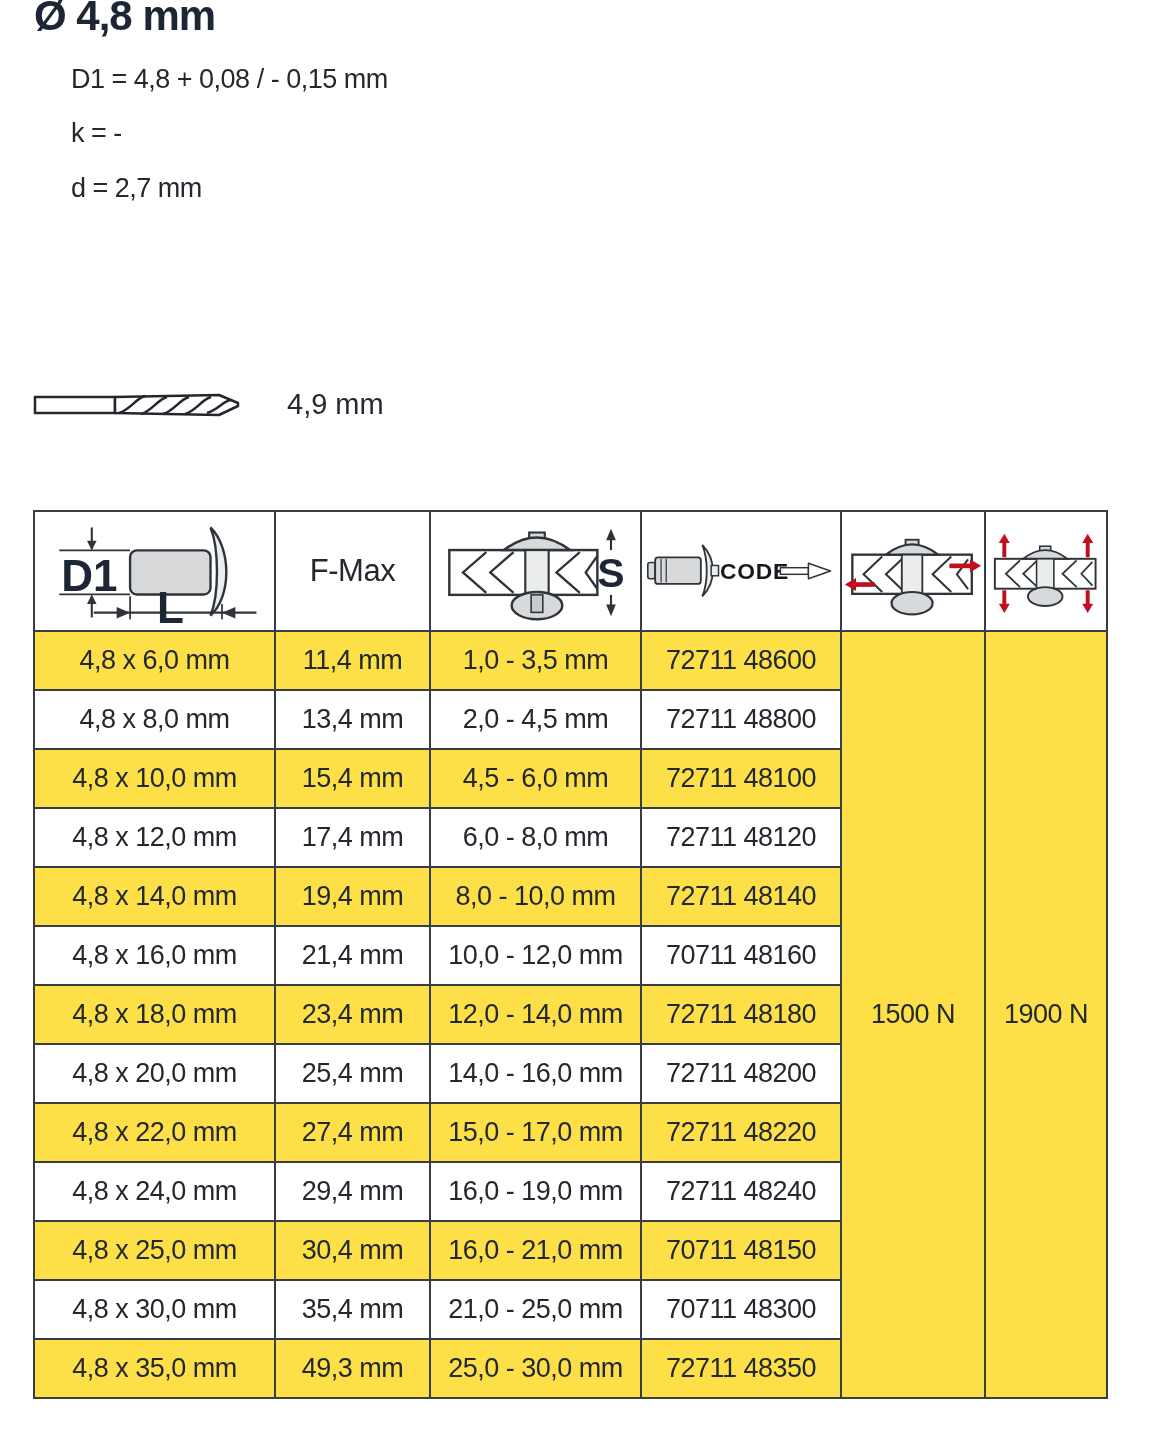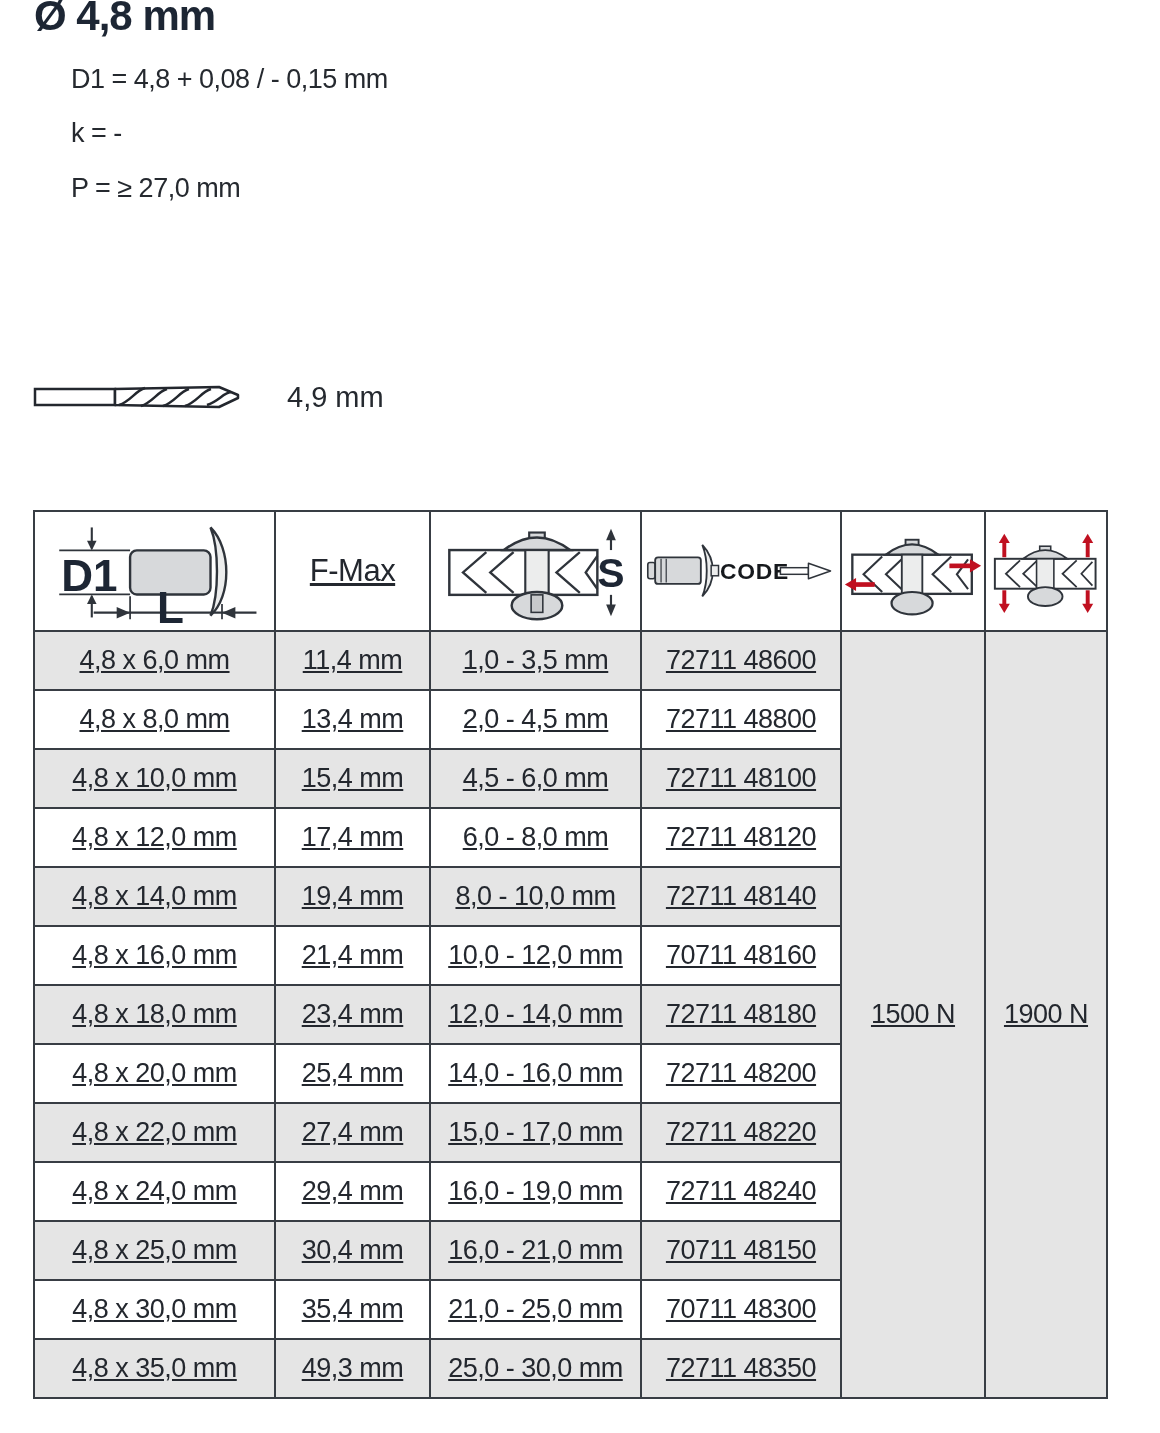--- a/index.html
+++ b/index.html
@@ -12,52 +12,52 @@
     position:absolute; left:34px; top:-8px;
     font-size:42px; font-weight:bold; color:#1d2634; letter-spacing:-1px;
   }
   .specs { position:absolute; left:35px; top:52px; }
   .spec-line {
     height:54.5px; display:flex; align-items:center;
     font-size:27px; color:#25292f; letter-spacing:-0.5px;margin-left:36px;
   }
   .drill-row {
     position:absolute; left:33px; top:381px;
-    display:flex; align-items:flex-start; gap:44px; height:40px;
+    display:flex; align-items:flex-end; gap:44px; height:40px;
   }
   .drill-label { font-size:29px; color:#25292f; }
 
   table.riv {
     position:absolute; left:33px; top:510px;
     border-collapse:collapse; table-layout:fixed; width:1073px;
     background:#ffffff;
   }
   table.riv th, table.riv td {
     border:2px solid #383d44; text-align:center; vertical-align:middle;
-    padding:0; overflow:hidden;text-decoration:underline;
+    padding:0; overflow:hidden;
   }
   thead tr { height:120px; }
   tbody tr { height:59px; }
   tbody td { font-size:27px; color:#23272e; letter-spacing:-0.5px; }
-  tr.alt td { background:#e5e5e5; }
+  tr.alt td { background:#fde047; }
   td.strength { background:#dcebf7; font-size:27px; }
   th.fmax { font-size:31px; font-weight:normal; color:#23272e; letter-spacing:-0.5px; }
   th { background:#ffffff; }
   .icon-cell svg { display:block; margin:0 auto; }
   svg text { font-family:"Liberation Sans", sans-serif; }
 </style>
 </head>
 <body>
 
 <div class="page-title">Ø 4,8 mm</div>
 
 <div class="specs">
   <div class="spec-line">D1 = 4,8 + 0,08 / - 0,15 mm</div>
   <div class="spec-line">k = -</div>
-  <div class="spec-line">P = ≥ 27,0 mm</div>
+  <div class="spec-line">d = 2,7 mm</div>
 </div>
 
 <div class="drill-row">
   <svg width="210" height="32" viewBox="0 0 210 32">
     <rect x="2" y="8" width="80" height="16" fill="#ffffff" stroke="#23272e" stroke-width="2.5"></rect>
     <path d="M82,8 L186,6 L205,14 L205,17 L186,26 L82,24 Z" fill="#ffffff" stroke="#23272e" stroke-width="2.5" stroke-linejoin="round"></path>
     <path d="M86,24 C98,20 102,10 112,7" fill="none" stroke="#23272e" stroke-width="2.5"></path>
     <path d="M108,25 C120,21 124,11 134,8" fill="none" stroke="#23272e" stroke-width="2.5"></path>
     <path d="M130,25 C142,21 146,11 156,8" fill="none" stroke="#23272e" stroke-width="2.5"></path>
     <path d="M152,25 C164,21 168,11 178,8" fill="none" stroke="#23272e" stroke-width="2.5"></path>

